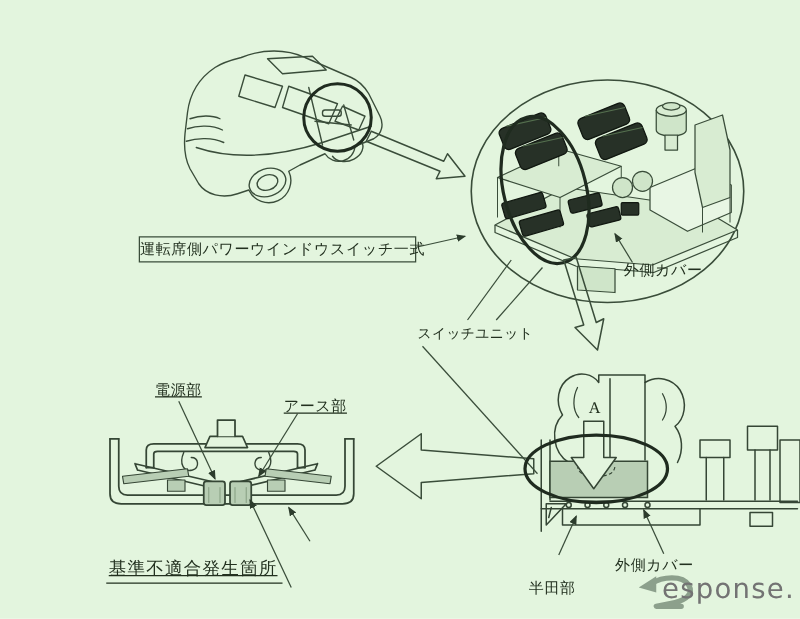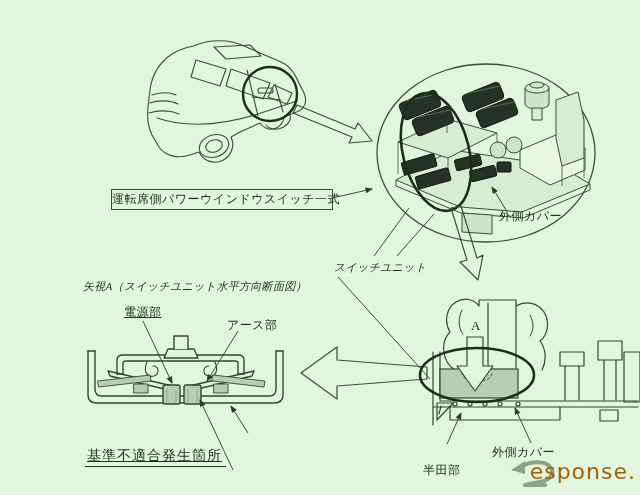--- a/index.html
+++ b/index.html
@@ -26,31 +26,31 @@
     padding:3px 0 2px 0;
     letter-spacing:0.5px;
   }
   .underlined{
     font-size:14px;
     border-bottom:1.5px solid #22301f;
     padding:0 4px 2px 2px;
     letter-spacing:1px;
     text-decoration:underline;
   }
-  .small{font-size:11px;letter-spacing:0.3px;font-style:italic;}
+  .small{font-size:11px;letter-spacing:0.3px;}
   .logo{
     position:absolute;
     right:4px;top:461px;
     display:flex;align-items:flex-end;
     font-family:"DejaVu Sans","Liberation Sans",sans-serif;
   }
   .logo-text{
     font-size:22px;
     font-weight:500;
-    color:#a16207;
+    color:#737373;
     letter-spacing:1px;
     line-height:1;
   }
 </style>
 </head>
 <body>
 
 <div id="stage">
 
   <svg id="art" width="640" height="495" viewBox="0 0 640 495">
@@ -231,25 +231,24 @@
       <polygon points="511,470 525,461 525,474" fill="#8ca08c"></polygon>
     </g>
   </svg>
 
   <div class="lbl boxed" style="left:111px;top:189px;width:220px;">運転席側パワーウインドウスイッチ一式</div>
 
   <div class="lbl" style="left:499px;top:210px;">外側カバー</div>
 
   <div class="lbl small" style="left:334px;top:261px;">スイッチユニット</div>
 
-  <div class="lbl small" style="left:83px;top:280px;">矢視A（スイッチユニット水平方向断面図）</div>
 
   <div class="lbl" style="left:124px;top:306px;text-decoration:underline;">電源部</div>
 
-  <div class="lbl" style="left:227px;top:319px;">アース部</div>
+  <div class="lbl" style="left:227px;top:319px;text-decoration:underline;">アース部</div>
 
 
   <div class="lbl underlined" style="left:85px;top:448px;">基準不適合発生箇所</div>
 
   <div class="lbl" style="left:423px;top:464px;">半田部</div>
 
   <div class="lbl" style="left:492px;top:446px;">外側カバー</div>
 
   <div class="lbl" style="left:471px;top:319px;font-size:13px;">A</div>
 

